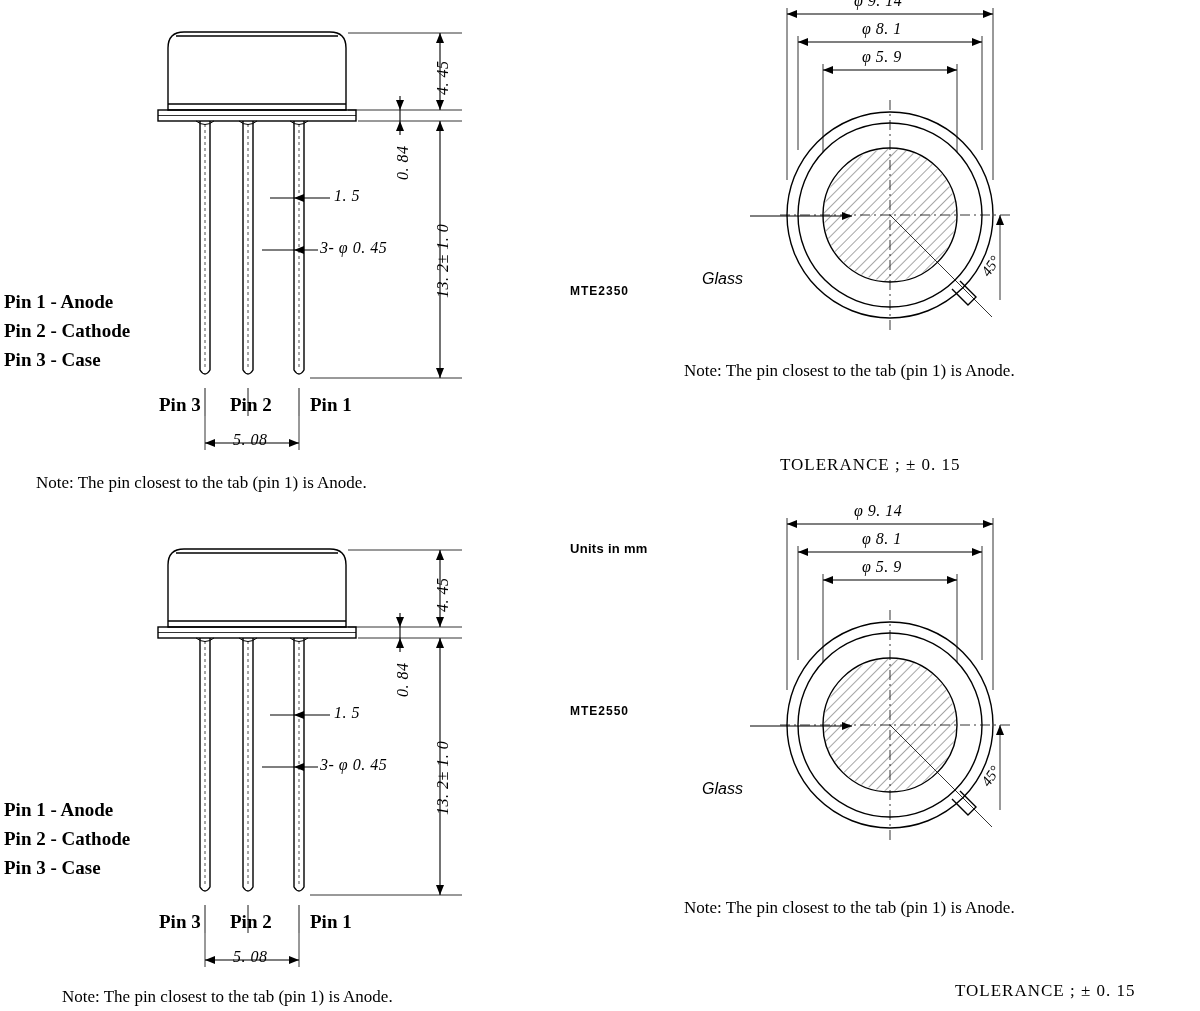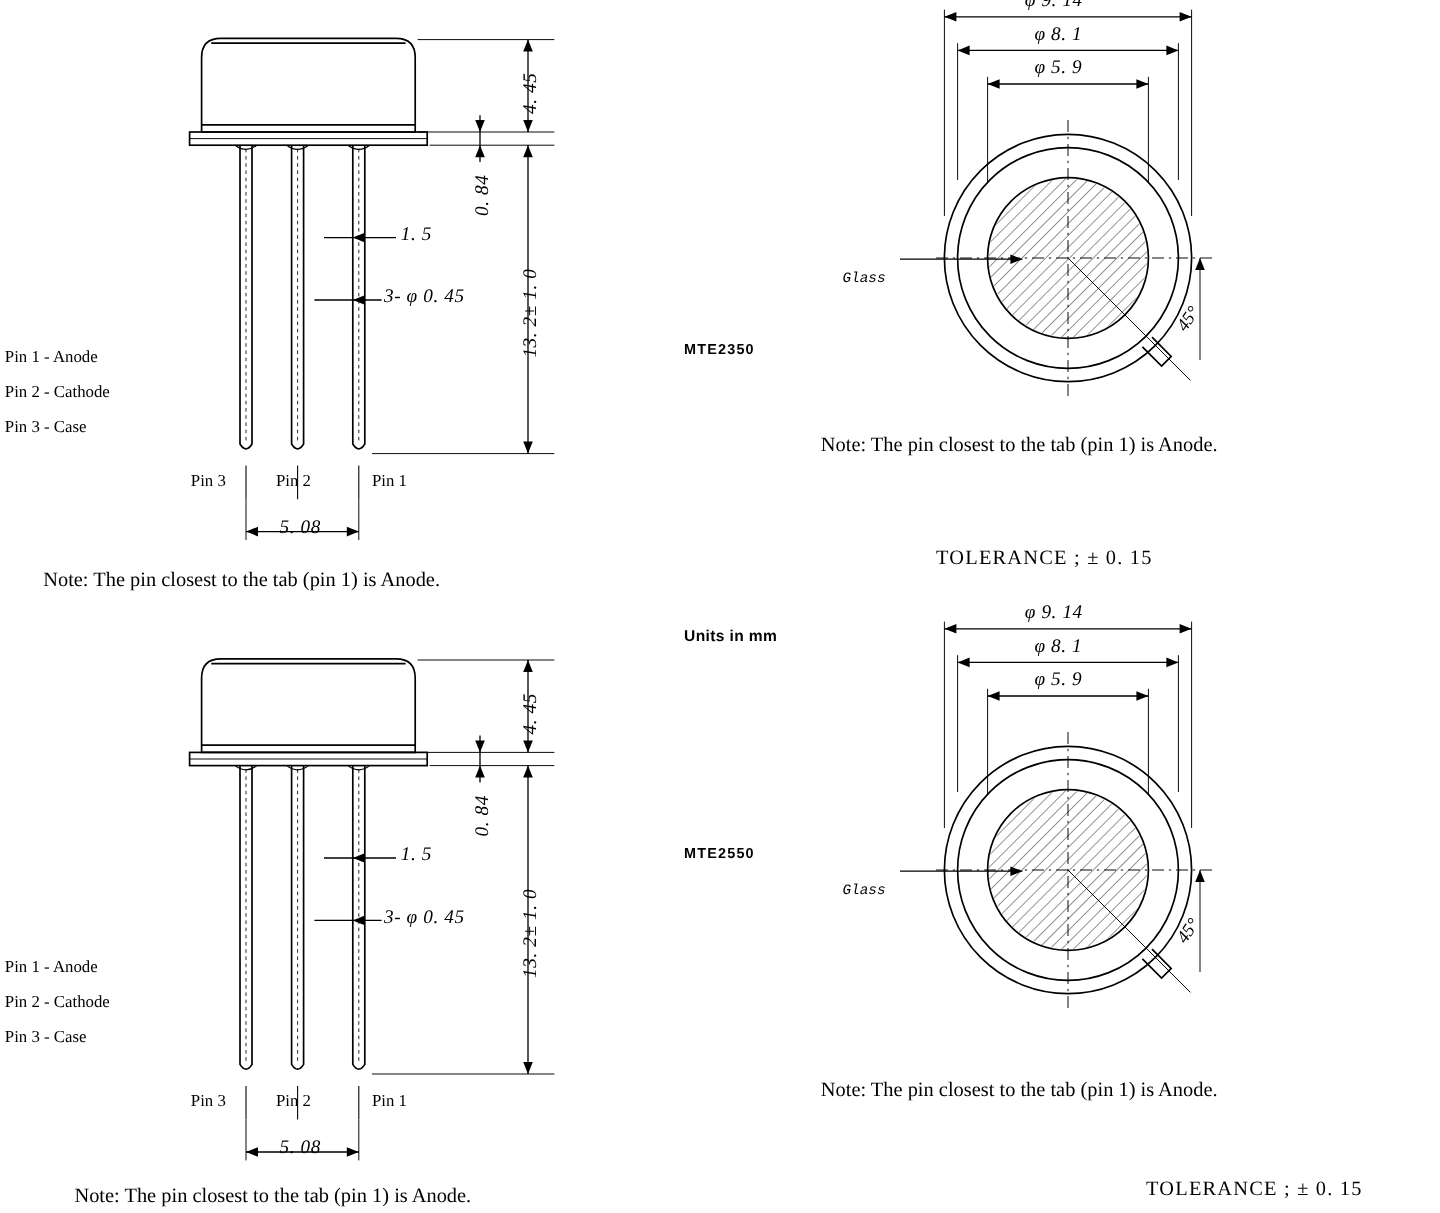--- a/index.html
+++ b/index.html
@@ -25,22 +25,23 @@
     position: absolute;
   }
   
   .serif-note {
     font-family: "Liberation Serif", serif;
     font-size: 17px;
     white-space: nowrap;
   }
   .serif-pin {
     font-family: "Liberation Serif", serif;
-    font-size: 14px;
-    white-space: nowrap;
+    font-size: 19px;
+    white-space: nowrap;
+    font-weight: bold;
   }
   .dim {
     font-family: "Liberation Serif", serif;
     font-style: italic;
     font-size: 16px;
     white-space: nowrap;
     letter-spacing: 0.5px;
   }
   .dim-v {
     font-family: "Liberation Serif", serif;
@@ -65,24 +66,25 @@
     letter-spacing: 0.3px;
     white-space: nowrap;
   }
   .tol {
     font-family: "Liberation Serif", serif;
     font-size: 17px;
     letter-spacing: 1px;
     white-space: nowrap;
   }
   .glass {
-    font-family: Liberation Mono, monospace;
+    font-family: Liberation Sans, sans-serif;
     font-style: italic;
-    font-size: 12px;
-    white-space: nowrap;
+    font-size: 16px;
+    white-space: nowrap;
+    margin-top: 45px;
   }
   .ang {
     font-family: "Liberation Serif", serif;
     font-style: italic;
     font-size: 15px;
     white-space: nowrap;
     transform: rotate(-55deg);
     transform-origin: left top;
   }
   svg { display: block; overflow: visible; }
@@ -263,21 +265,21 @@
     <div class="glass blk" style="left:22px; top:225px;">Glass</div>
     <div class="ang blk" style="left:298px; top:270px;">45°</div>
   </div>
 
   <div class="partno blk" style="left:570px; top:284px;">MTE2350</div>
 
   <div class="serif-note blk" style="left:684px; top:361px;">Note: The pin closest to the tab (pin 1) is Anode.</div>
 
   <div class="tol blk" style="left:780px; top:455px;">TOLERANCE ;  ± 0. 15</div>
 
-  <div class="units blk" style="left:570px; top:522px;">Units in mm</div>
+  <div class="units blk" style="left:570px; top:541px;">Units in mm</div>
 
   <div class="blk" style="left:0px; top:517px; width:520px; height:500px;">
     <svg width="520" height="500" viewBox="0 0 520 500">
       <g fill="none" stroke="#000" stroke-width="1.4">
         <path d="M168 48 Q168 32 184 32 L330 32 Q346 32 346 48 L346 110 L168 110 Z"></path>
         <path d="M176 36 L338 36"></path>
         <line x1="168" y1="104" x2="346" y2="104"></line>
         <rect x="158" y="110" width="198" height="11"></rect>
         <line x1="158" y1="115.5" x2="356" y2="115.5" stroke-width="0.8"></line>
       </g>

